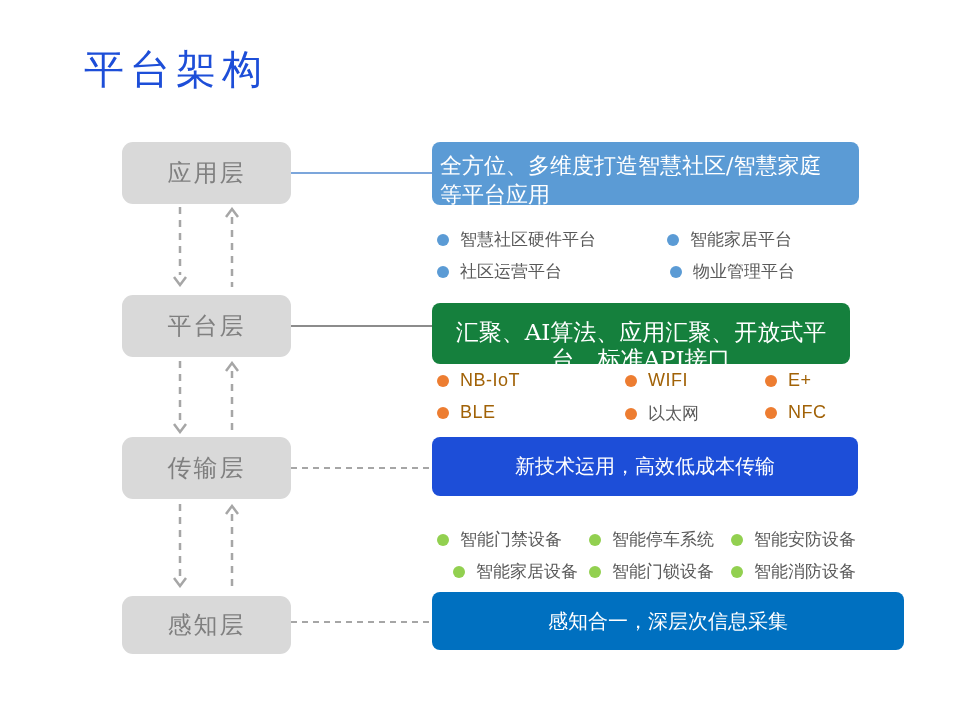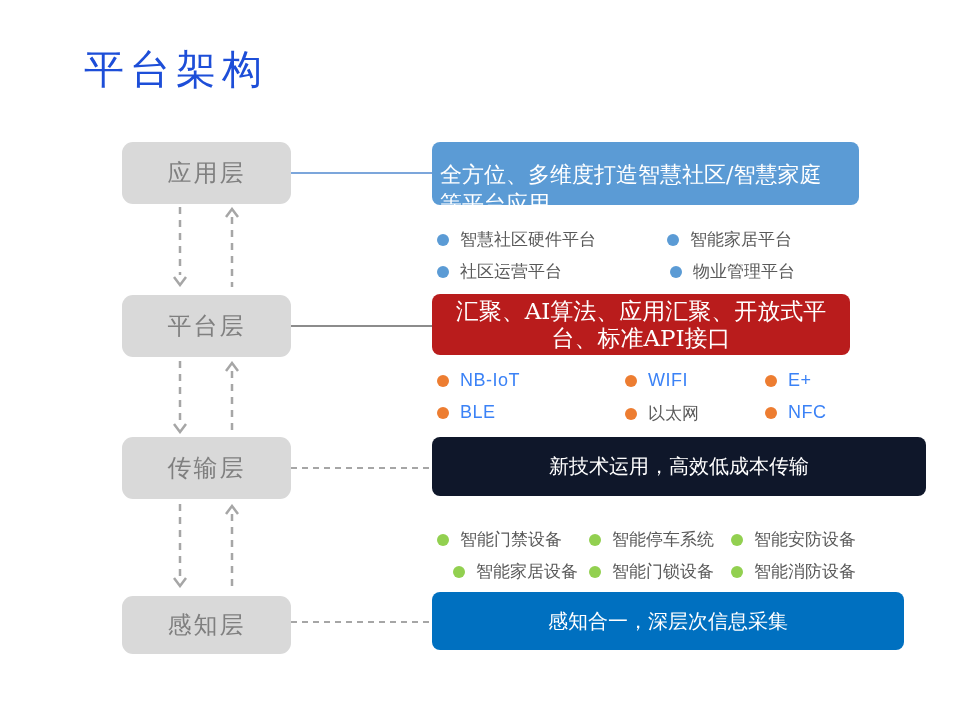--- a/index.html
+++ b/index.html
@@ -23,24 +23,24 @@
     background:#D9D9D9;border-radius:11px;
     display:flex;align-items:center;justify-content:center;
     color:#7F7F7F;font-size:24px;letter-spacing:2px;
   }
   
   .rbox{
     position:absolute;left:432px;border-radius:8px;
     color:#ffffff;box-sizing:border-box;
   }
   .rbox-app{top:142px;width:427px;height:63px;background:#5B9BD5;
-    padding:18px 8px;font-size:22px;line-height:29px;text-align:left;}
-  .rbox-platform{top:294px;width:418px;height:61px;background:#b91c1c;
-    padding:4px 6px;font-size:23px;line-height:27px;text-align:center;}
-  .rbox-transport{top:437px;width:494px;height:59px;background:#0f172a;
+    padding:9px 8px;font-size:22px;line-height:29px;text-align:left;}
+  .rbox-platform{top:303px;width:418px;height:61px;background:#15803d;
+    padding:16px 6px;font-size:23px;line-height:27px;text-align:center;}
+  .rbox-transport{top:437px;width:426px;height:59px;background:#1d4ed8;
     font-size:20px;display:flex;align-items:center;justify-content:center;}
   .rbox-perception{top:592px;width:472px;height:58px;background:#0070C0;
     font-size:20px;display:flex;align-items:center;justify-content:center;}
   
   .hline{position:absolute;left:291px;width:141px;}
   .hline-blue{top:172px;height:2px;background:#7CA6DB;}
   .hline-gray{top:325px;height:2px;background:#8C8C8C;}
   .hline-dash{height:2px;background:repeating-linear-gradient(90deg,#A6A6A6 0 6px,transparent 6px 11px);}
   .hline-d1{top:467px;}
   .hline-d2{top:621px;}
@@ -48,21 +48,21 @@
   .varrow{position:absolute;}
   
   .li{
     position:absolute;display:flex;align-items:center;gap:11px;
     font-size:17px;color:#595959;white-space:nowrap;
   }
   .li .dot{width:12px;height:12px;border-radius:50%;flex:0 0 auto;}
   .dot-app{background:#5B9BD5;}
   .dot-platform{background:#ED7D31;width:13px;height:13px;}
   .dot-transport{background:#92D050;width:13px;height:13px;}
-  .li-sans{font-family:"Liberation Sans", sans-serif;font-size:18px;color:#3b82f6;letter-spacing:0.5px;}
+  .li-sans{font-family:"Liberation Sans", sans-serif;font-size:18px;color:#a16207;letter-spacing:0.5px;}
 </style>
 </head>
 <body>
 
 <div class="slide">
 
   <div class="title">平台架构</div>
 
   <div class="layer" style="top:142px">
     <span>应用层</span>

